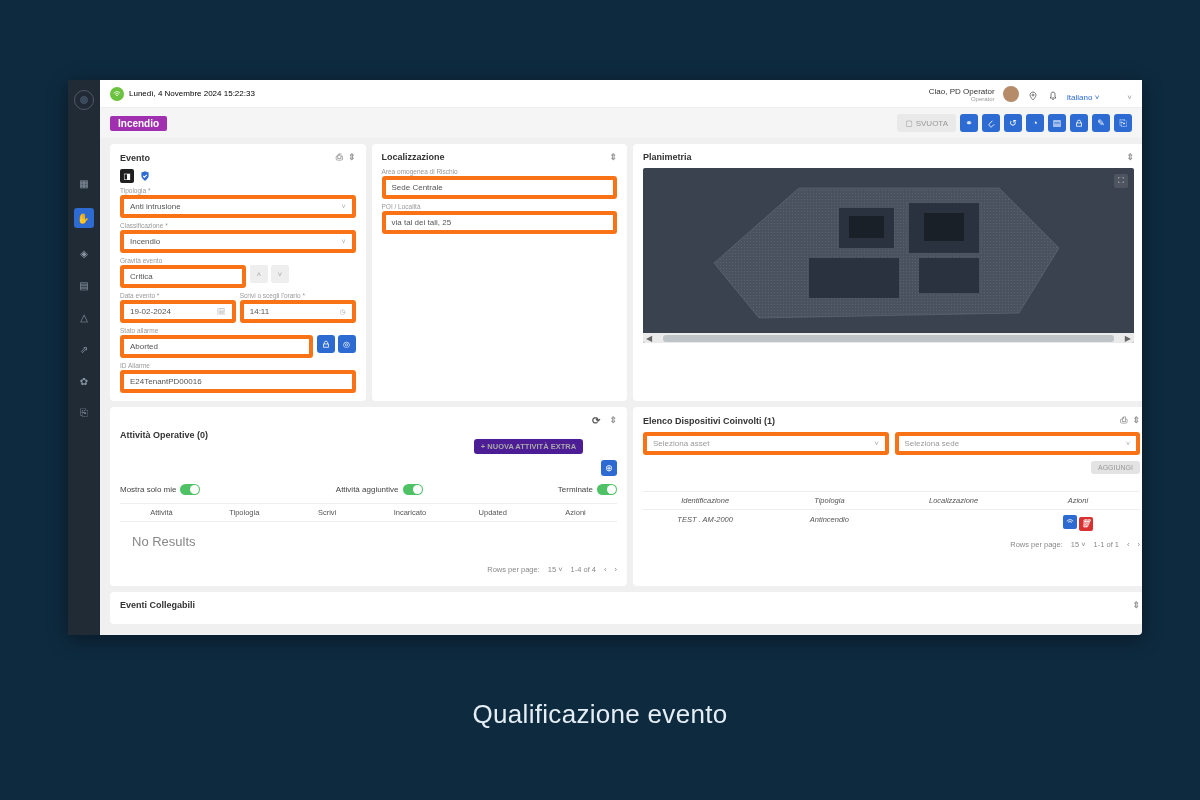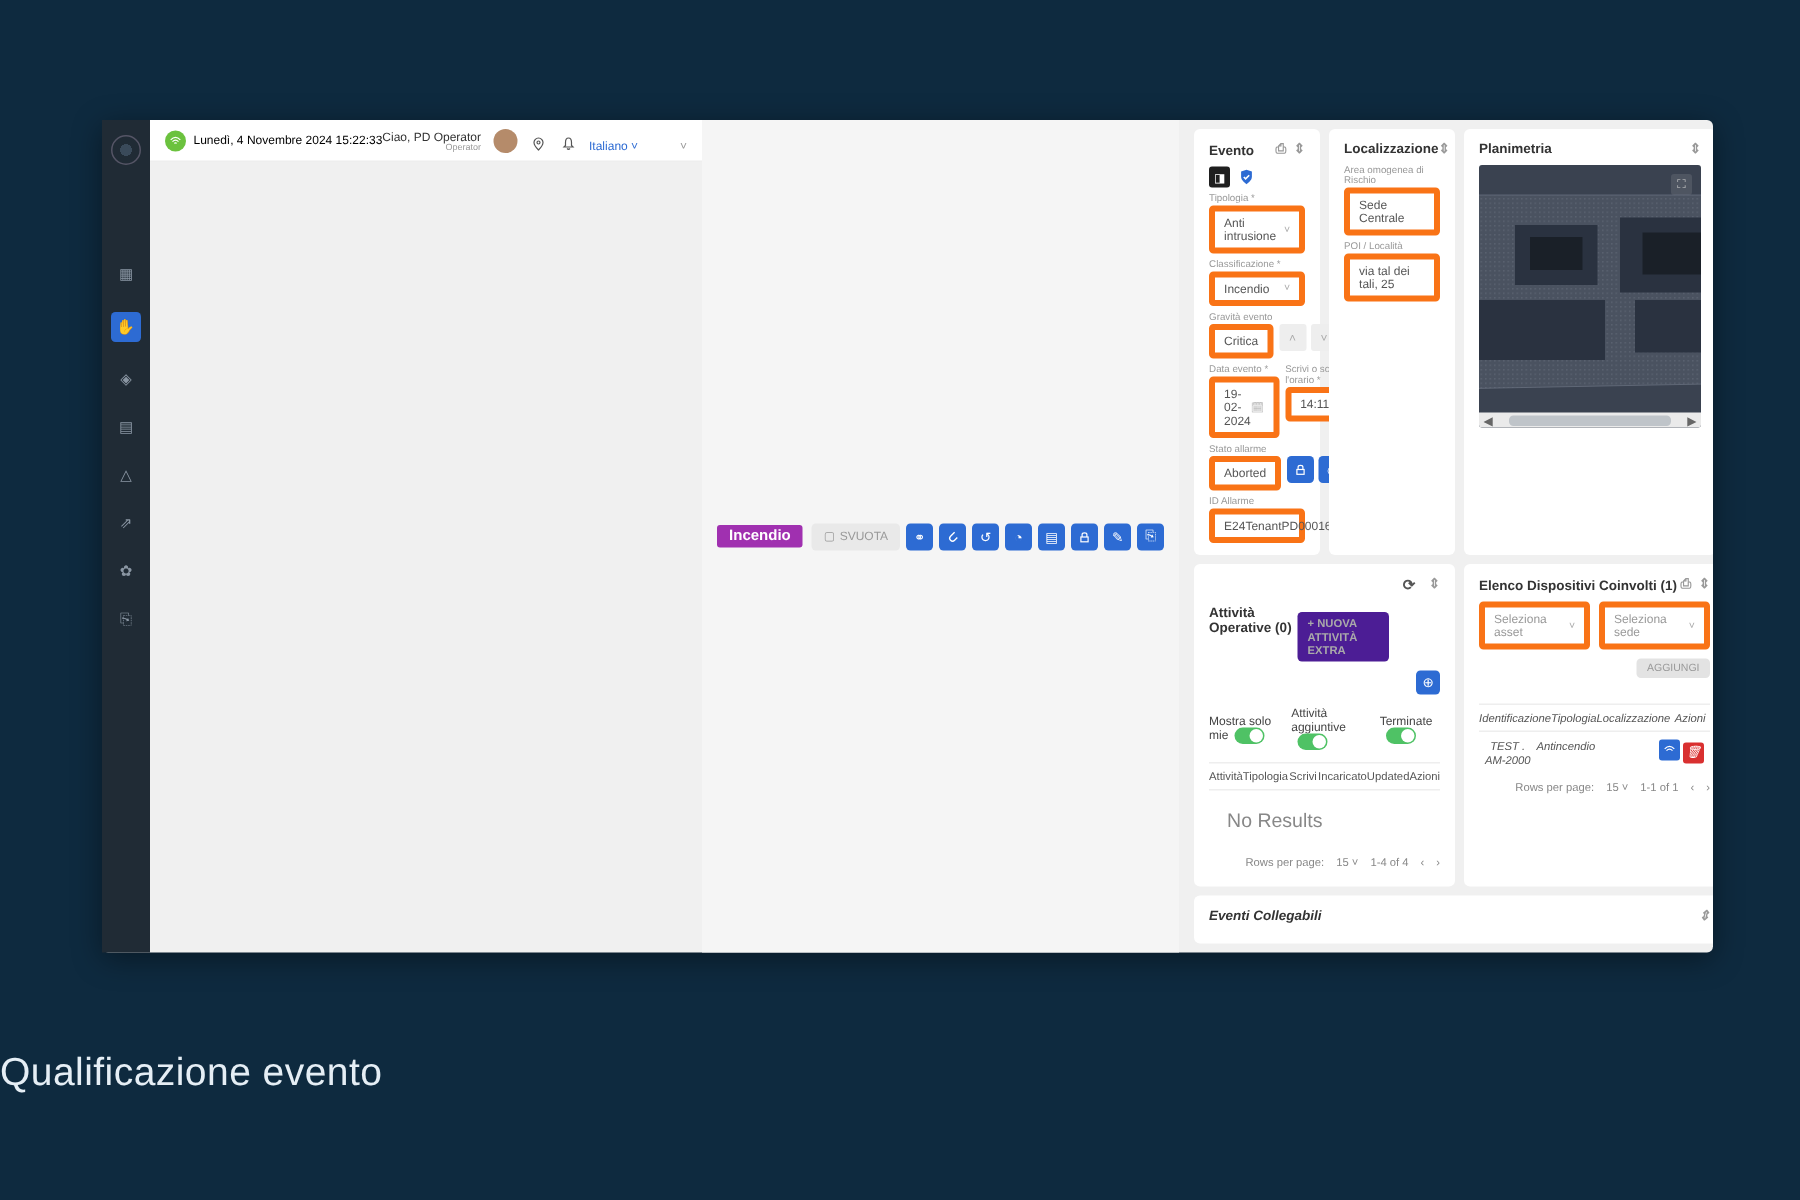--- a/index.html
+++ b/index.html
@@ -2,21 +2,21 @@
 <html><head>
 <meta charset="utf-8">
 <style>
   * { box-sizing: border-box; margin: 0; padding: 0; font-family: -apple-system, BlinkMacSystemFont, "Segoe UI", Helvetica, Arial, sans-serif; }
   body { background: #0e2a3f; width: 1200px; height: 800px; overflow: hidden; position: relative; }
   .app-shell { position: absolute; top: 80px; left: 68px; right: 58px; bottom: 165px; background: #f0f0f0; border-radius: 4px; display: flex; box-shadow: 0 4px 20px rgba(0,0,0,0.4); }
   .sidebar { width: 32px; background: #202b35; display: flex; flex-direction: column; align-items: center; padding-top: 10px; gap: 18px; }
   .side-logo { width: 20px; height: 20px; border-radius: 50%; background: radial-gradient(circle,#3a4a5a 30%,#202b35 31%); border:1px solid #556; }
   .side-ico { width: 14px; height: 14px; display:flex; align-items:center; justify-content:center; color:#8a96a3; font-size:10px; cursor:pointer; }
   .side-ico.active { background:#2d6bd3; border-radius:3px; padding:4px; color:white; width:20px; height:20px; }
-  .main { flex:1; display:flex; min-width:0; }
+  .main { flex:1; display:flex; flex-direction:column; min-width:0; }
   .topbar { height:28px; background:white; display:flex; align-items:center; padding:0 10px; font-size:8px; border-bottom:1px solid #eee; }
   .wifi-badge { width:14px; height:14px; background:#6bc23e; border-radius:50%; display:flex; align-items:center; justify-content:center; color:white; font-size:8px; margin-right:5px; }
   .top-right { margin-left:auto; display:flex; align-items:flex-end; gap:8px; font-size:8px; color:#333; }
   .avatar { width:16px; height:16px; border-radius:50%; background:#b58b6a; }
   .ico-s { width:12px; height:12px; display:flex; align-items:center; justify-content:center; }
   .pagehdr { background:#f5f5f5; padding:6px 10px; display:flex; align-items:center; gap:6px; }
   .tag { background:#a030b0; color:white; font-size:10px; font-weight:600; padding:2px 8px; border-radius:2px; }
   .hdr-actions { margin-left:auto; display:flex; gap:4px; }
   .btn-svuota { background:#e9e9e9; color:#999; font-size:8px; padding:3px 8px; border-radius:3px; display:flex; align-items:center; gap:3px; }
   .sqbtn { width:18px; height:18px; background:#2d6bd3; border-radius:3px; color:white; display:flex; align-items:center; justify-content:center; font-size:9px; cursor:pointer; }
@@ -34,40 +34,40 @@
   .ei.shield { color:#2d6bd3; }
   .row2 { display:flex; gap:4px; }
   .row2 > * { flex:1; }
   .steppers { display:flex; gap:3px; }
   .stepbtn { width:18px; height:18px; background:#eee; border-radius:2px; display:flex; align-items:center; justify-content:center; font-size:8px; color:#aaa; }
   .lockbtn { width:18px; height:18px; background:#2d6bd3; border-radius:3px; color:white; display:flex; align-items:center; justify-content:center; font-size:8px; }
   .planimg { background:#3a4250; height:175px; border-radius:2px; position:relative; overflow:hidden; }
   .plan-scroll { position:absolute; bottom:0; left:0; right:0; height:10px; background:#eaeaea; display:flex; align-items:center; }
   .plan-scroll .track { flex:1; height:7px; background:#bfc4c9; border-radius:3px; margin:0 8px; }
   .plan-scroll .ar { font-size:8px; color:#666; padding:0 3px; }
-  .wide { grid-column: 1 / span 2; font-style: italic; }
+  .wide { grid-column: 1 / span 2; }
   .btn-extra { background:#4c1d95; color:#aaa; font-size:7.5px; padding:3px 7px; border-radius:3px;margin-top:24px; }
   .refresh { color:#555; font-size:10px; padding:0 4px; }
   .addbtn { width:16px; height:16px; background:#2d6bd3; border-radius:3px; color:white; display:flex; align-items:center; justify-content:center; font-size:9px; margin-left:auto; margin-top:4px; }
   .toggles { display:flex; justify-content:space-between; font-size:8px; color:#444; margin:8px 0; align-items:center;}
   .tg { width:20px; height:11px; background:#4fc265; border-radius:6px; position:relative; display:inline-block; vertical-align:middle; margin-left:4px; }
   .tg::after { content:''; width:9px; height:9px; background:white; border-radius:50%; position:absolute; top:1px; right:1px; }
   .tbl { width:100%; font-size:7.5px; color:#555; }
   .tbl-h { display:flex; border-top:1px solid #eee; border-bottom:1px solid #eee; padding:4px 0; font-weight:500; }
   .tbl-h > div , .tbl-r > div { flex:1; text-align:center; }
   .tbl-r { display:flex; padding:5px 0; }
   .noresults { text-align:left; padding:12px; color:#888; font-size:13px; }
   .pager { display:flex; justify-content:flex-end; align-items:center; gap:8px; font-size:7.5px; color:#888; padding:4px 0;}
   .aggiungi { background:#e3e3e3; color:#999; font-size:7px; padding:3px 7px; border-radius:3px; margin-left:auto; }
   .dev-sel { display:flex; gap:6px; margin-bottom:6px; }
   .dev-sel .fld { flex:1; font-size:8px; color:#999; }
   .act-ico { width:14px; height:14px; border-radius:2px; display:inline-flex; align-items:center; justify-content:center; color:white; font-size:8px; }
   .act-ico.b { background:#2d6bd3; }
   .act-ico.r { background:#d93030; }
-  .caption { position:absolute; bottom:70px; left:0; right:0; text-align:left; color:#e5eef5; font-size:26px; font-weight:300; letter-spacing:0.3px; }
+  .caption { position:absolute; bottom:70px; left:0; right:0; text-align:center; color:#e5eef5; font-size:26px; font-weight:300; letter-spacing:0.3px; }
   .full2 { grid-column: 1 / span 3; }
   .plan-expand { position:absolute; top:6px; right:6px; width:14px; height:14px; background:rgba(255,255,255,0.1); border-radius:2px; color:#ccc; font-size:8px; display:flex; align-items:center; justify-content:center; }
   svg.plan-shape { position:absolute; top:10px; left:50%; transform:translateX(-50%); }
 </style>
 </head>
 <body>
 
 <div class="app-shell">
   <div class="sidebar">
     <div class="side-logo"></div>

